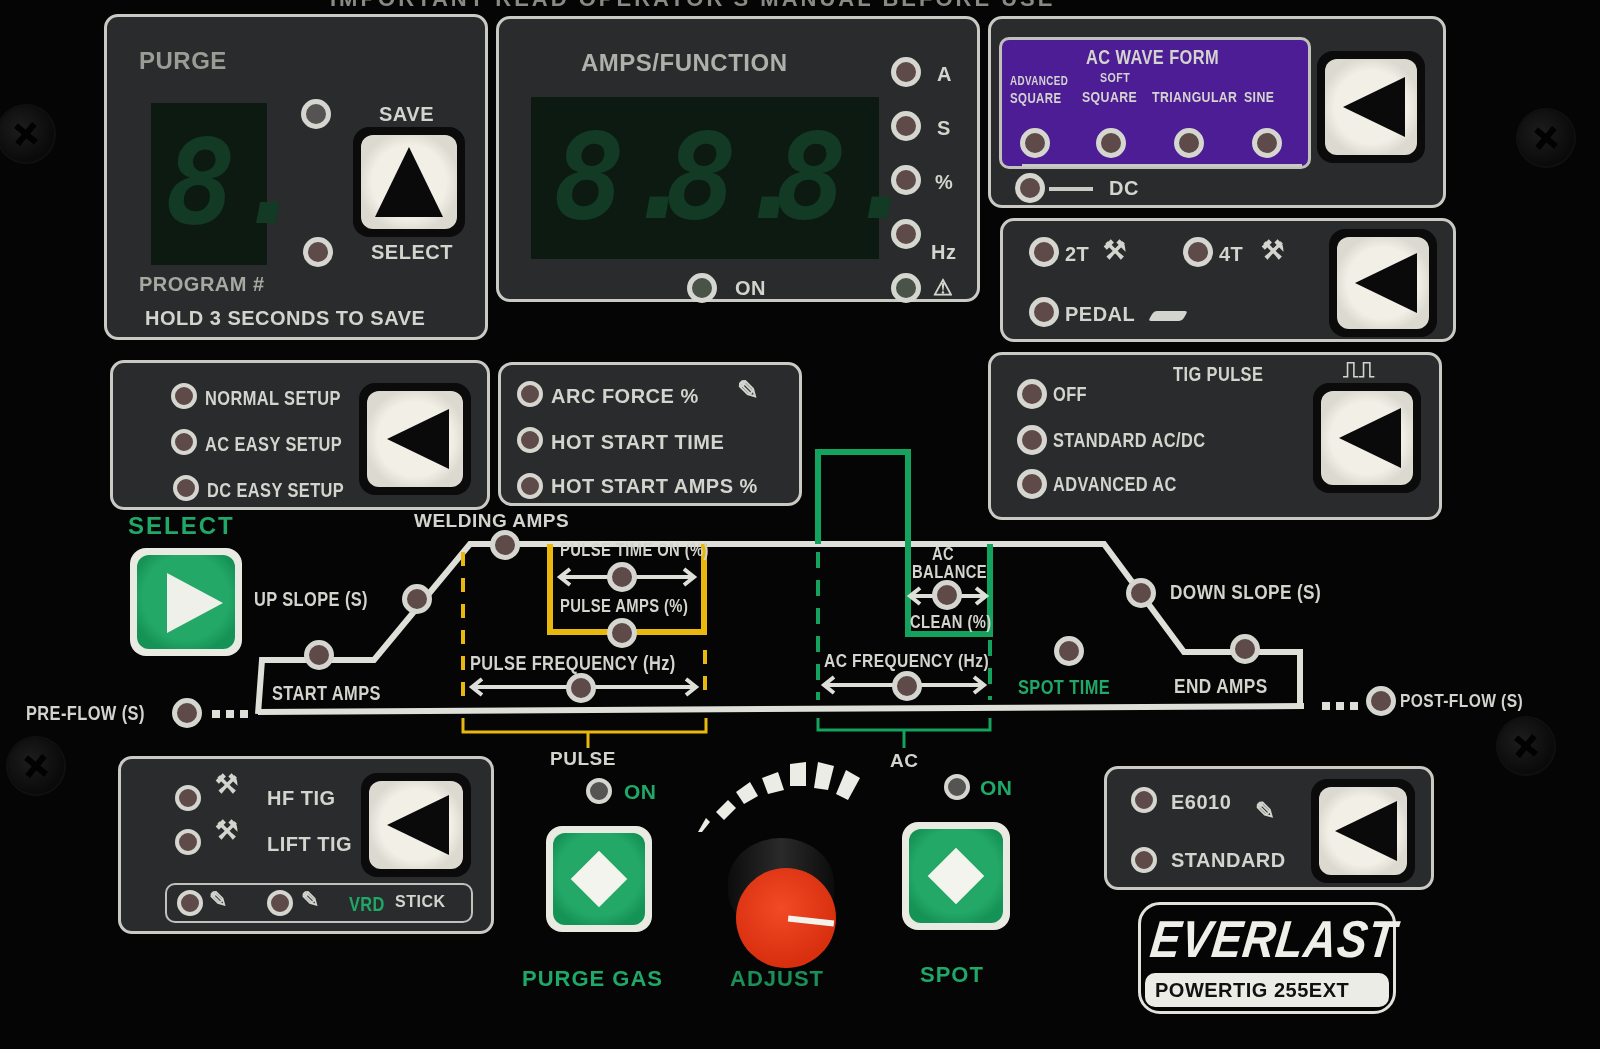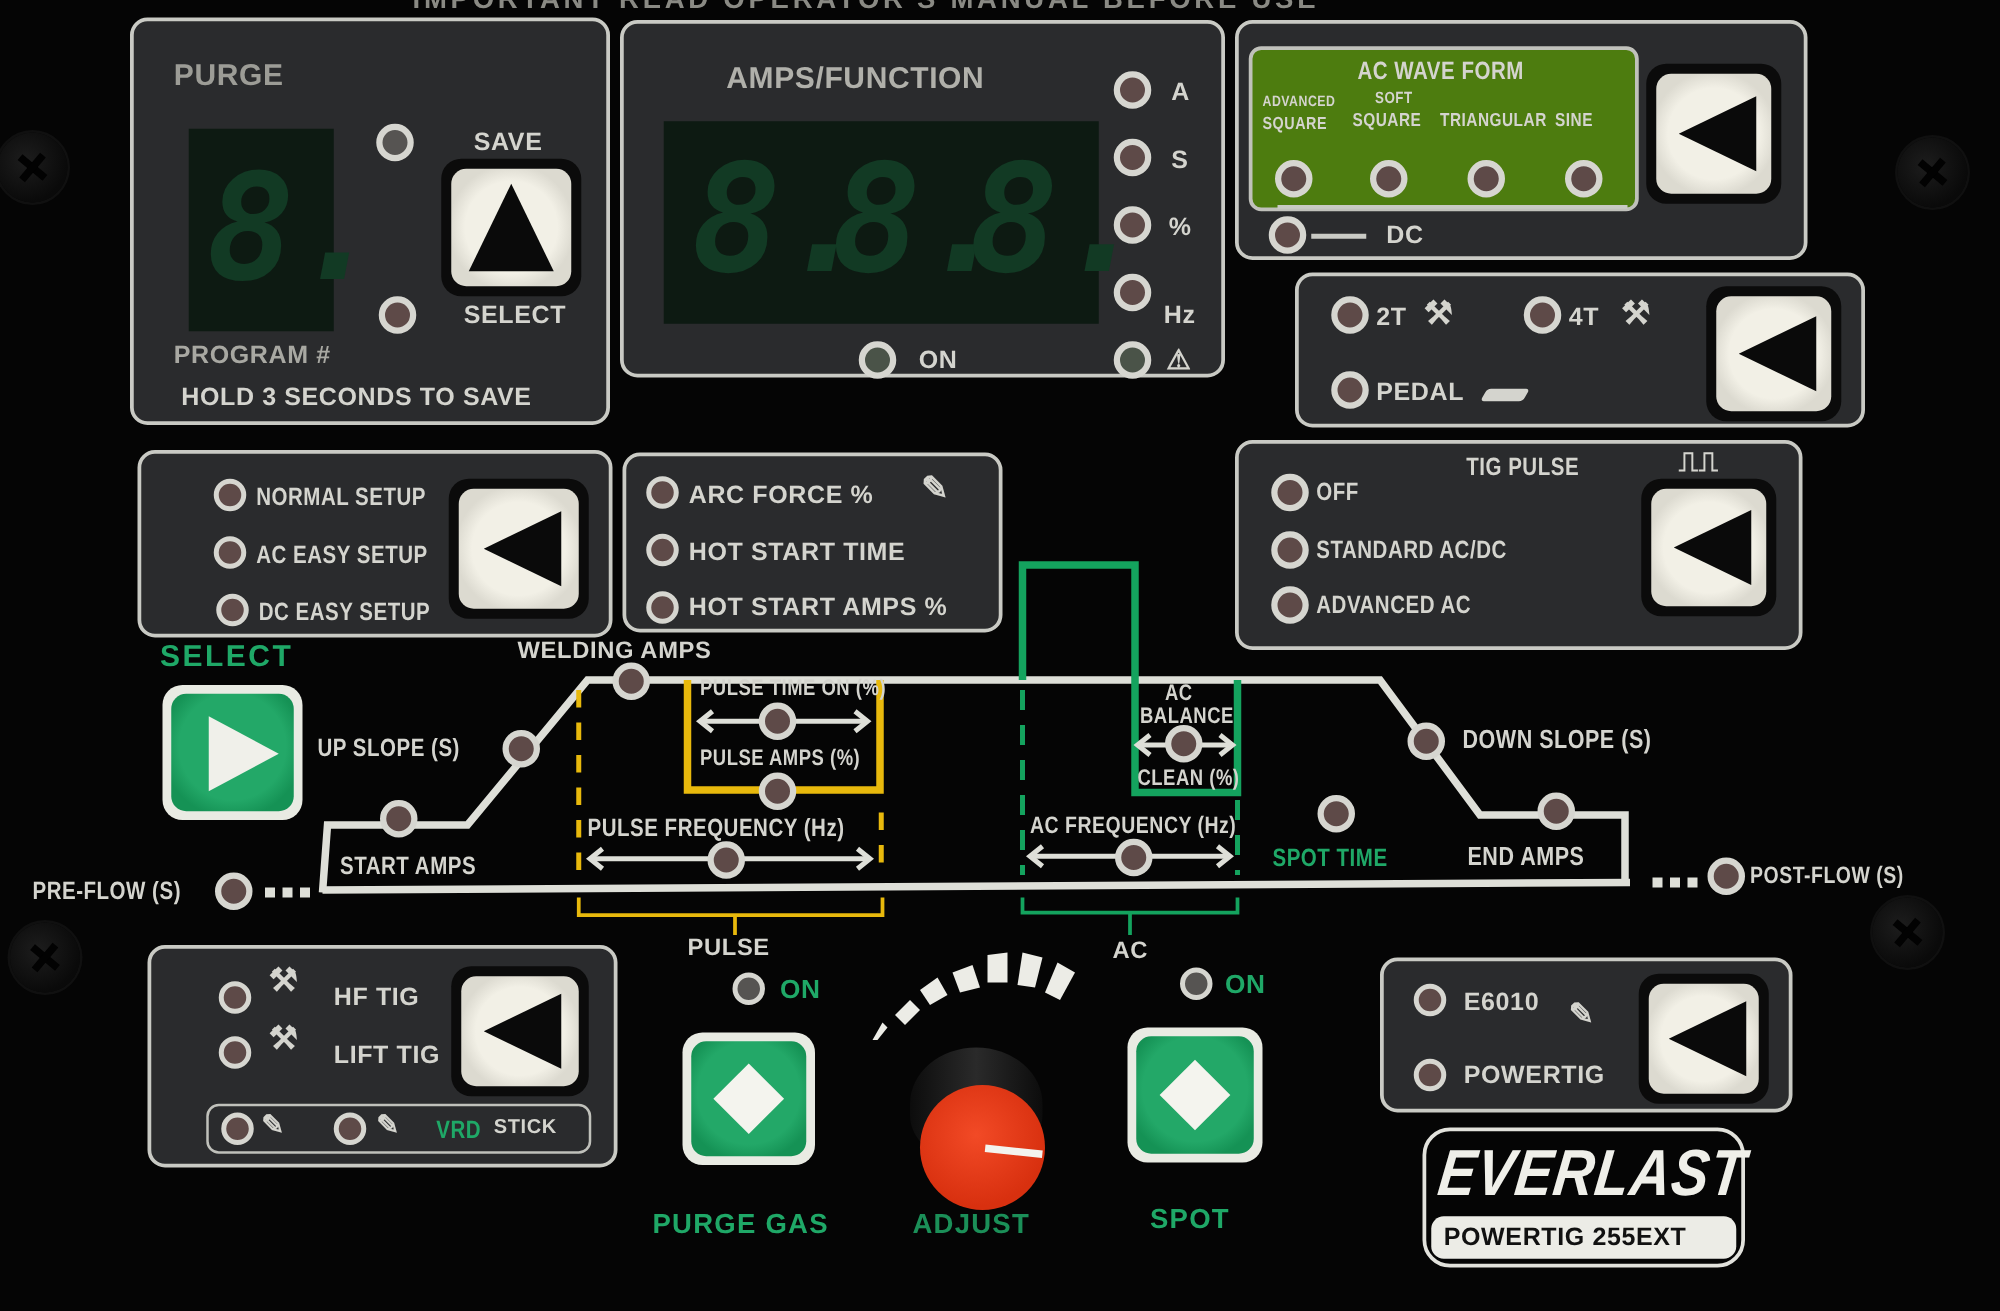--- a/index.html
+++ b/index.html
@@ -1,20 +1,20 @@
 <!DOCTYPE html>
 <html><head>
 <meta charset="utf-8">
 <style>
   * { box-sizing: border-box; margin: 0; padding: 0; }
   html, body { width: 1600px; height: 1049px; background: #050505; overflow: hidden; }
   body { position: relative; font-family: "Liberation Sans", sans-serif; color: #d8d8d2; }
   .abs { position: absolute; }
   .panel { position: absolute; background: #2a2b2d; border: 3px solid #c9cac4; border-radius: 14px; }
-  .inner-panel { position: absolute; background: #4d7c0f; border: 3px solid #c0c1bb; border-radius: 10px; }
+  .inner-panel { position: absolute; background: #4c1d95; border: 3px solid #c0c1bb; border-radius: 10px; }
   .lbl { position: absolute; font-weight: bold; color: #d4d4ce; white-space: nowrap; letter-spacing: 0.5px; }
   .lbl.cond { transform: scaleX(0.82); transform-origin: left center; }
   .lbl.green { color: #1fa867; }
   .led { position: absolute; width: 30px; height: 30px; border-radius: 50%; background: #5e4a48; border: 5px solid #d6d6d0; }
   .led.sm { width: 26px; height: 26px; border-width: 4px; }
   .led.off-green { background: #4a5348; }
   .led.gray { background: #565452; }
   .seg-display { position: absolute; background: #0d1a12; }
   .seg-digit { position: absolute; font-family: "DejaVu Sans Mono", monospace; font-style: italic; color: #123a24; font-weight: bold; }
   .key { position: absolute; background: #0b0b0b; border-radius: 16px; padding: 8px; }
@@ -97,21 +97,21 @@
   <div class="led" style="left:24px; top:154px;"></div>
   <div class="abs" style="left:58px; top:168px; width:44px; height:4px; background:#c9cac4;"></div>
   <div class="lbl" style="left:118px; top:158px; font-size:20px;">DC</div>
   <div class="key" style="left:326px; top:32px; width:108px; height:112px;">
     <div class="cap">
         <div class="tri-left" style="left:18px; top:18px;"></div>
       </div>
   </div>
 </div>
 
-<div class="panel" style="left:1036px; top:218px; width:456px; height:124px;">
+<div class="panel" style="left:1000px; top:218px; width:456px; height:124px;">
   <div class="led" style="left:26px; top:16px;"></div>
   <div class="lbl" style="left:62px; top:22px; font-size:20px;">2T</div>
   <div class="lbl" style="left:100px; top:14px; font-size:26px;">⚒</div>
   <div class="led" style="left:180px; top:16px;"></div>
   <div class="lbl" style="left:216px; top:22px; font-size:20px;">4T</div>
   <div class="lbl" style="left:258px; top:14px; font-size:26px;">⚒</div>
   <div class="led" style="left:26px; top:76px;"></div>
   <div class="lbl" style="left:62px; top:82px; font-size:20px;">PEDAL</div>
   <div class="abs" style="left:148px; top:90px; width:34px; height:10px; background:#d4d4ce; transform:skewX(-30deg); border-radius:3px;"></div>
   <div class="key" style="left:326px; top:8px; width:108px; height:108px;">
@@ -302,21 +302,21 @@
       <div class="diamond" style="left:27px; top:27px;"></div>
     </div>
 </div>
 <div class="lbl green" style="left:920px; top:962px; font-size:22px; letter-spacing:1px;">SPOT</div>
 
 <div class="panel" style="left:1104px; top:766px; width:330px; height:124px;">
   <div class="led sm" style="left:24px; top:18px;"></div>
   <div class="lbl" style="left:64px; top:22px; font-size:20px;">E6010</div>
   <div class="lbl" style="left:148px; top:28px; font-size:24px;">✎</div>
   <div class="led sm" style="left:24px; top:78px;"></div>
-  <div class="lbl" style="left:64px; top:80px; font-size:20px;">POWERTIG</div>
+  <div class="lbl" style="left:64px; top:80px; font-size:20px;">STANDARD</div>
   <div class="key" style="left:204px; top:10px; width:104px; height:104px;">
     <div class="cap">
         <div class="tri-left" style="left:16px; top:14px;"></div>
       </div>
   </div>
 </div>
 
 <div class="abs" style="left:1138px; top:902px; width:258px; height:112px; border:3px solid #e2e2dc; border-radius:22px; background:#050505;">
   <div class="lbl" style="left:10px; top:4px; font-size:52px; font-style:italic; font-weight:900; color:#efefe9; transform:scaleX(0.86) skewX(-8deg); transform-origin:left center; letter-spacing:1px;">EVERLAST</div>
   <div class="abs" style="left:4px; top:68px; width:244px; height:34px; background:#ececE6; border-radius:10px;">

